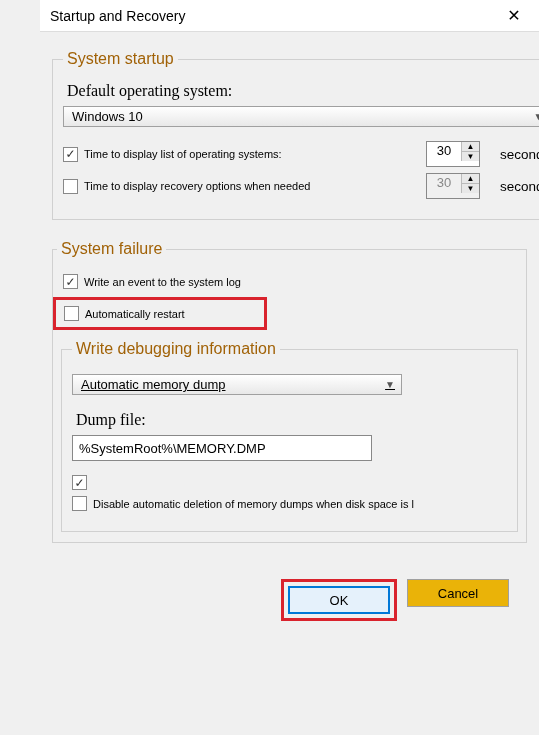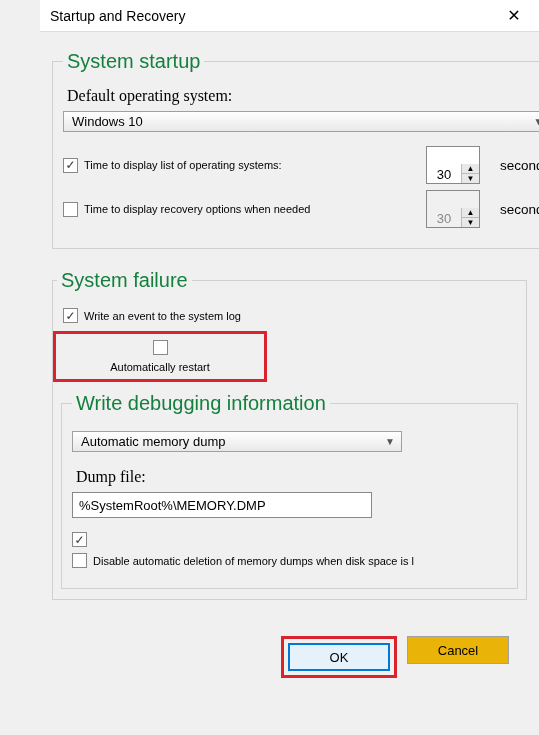--- a/index.html
+++ b/index.html
@@ -52,41 +52,41 @@
     margin: 0 0 20px 0;
     padding: 10px 10px 14px 10px;
     background: #f0f0f0;
   }
   fieldset.group.failure {
     padding-left: 4px;
     padding-right: 4px;
     padding-bottom: 10px;
   }
   legend {
-    font-size: 20px;
+    font-size: 16px;
     padding: 0 4px;
-    color: #15803d;
+    color: #a16207;
   }
   .label {
     font-size: 16px;
     margin: 4px 0 6px 4px;
     font-family: Liberation Serif, serif;
   }
   .combo {
     display: flex;
     align-items: center;
     justify-content: space-between;
     border: 1px solid #a0a0a0;
     background: linear-gradient(#ffffff,#e8e8e8);
     height: 21px;
     padding: 0 6px 0 8px;
     width: 100%;
     cursor: pointer;
   }
-  .combo.small { width: 330px; }
+  .combo.small { width: 330px; text-decoration: underline; }
   .combo .chev {
     font-size: 10px;
     color: #555;
   }
   .row {
     display: flex;
     align-items: center;
     gap: 6px;
     margin: 6px 0;
   }
@@ -111,23 +111,23 @@
     color: #333;
     font-size: 12px;
   }
   .chk-label {
     font-size: 11px;
     cursor: pointer;
   }
   .row.timing .chk-label { flex: 0 0 auto; width: 336px; }
   .spinner {
     display:flex;
-    align-items:flex-end;
+    align-items:flex-start;
     border:1px solid #888;
-    height:38px;
+    height:26px;
     width:54px;
     background:#fff;
   }
   .spinner input {
     border:none;
     width:34px;
     text-align:center;
     font-size:13px;
     outline:none;
     background:transparent;
@@ -156,21 +156,20 @@
   }
   .failure-body { padding: 0 6px; }
   .highlight-red {
     border: 3px solid #d9232d;
     padding: 6px 8px;
     display:flex;
     align-items:center;
     gap:6px;
     width: 214px;
     margin: 8px 0 10px -4px;
-    flex-direction: column;
   }
   fieldset.inner {
     border:1px solid #d0d0d0;
     margin: 0 4px 0 4px;
     padding: 10px 10px 14px 10px;
   }
   .textinput {
     border:1px solid #888;
     background:#fff;
     height:26px;

